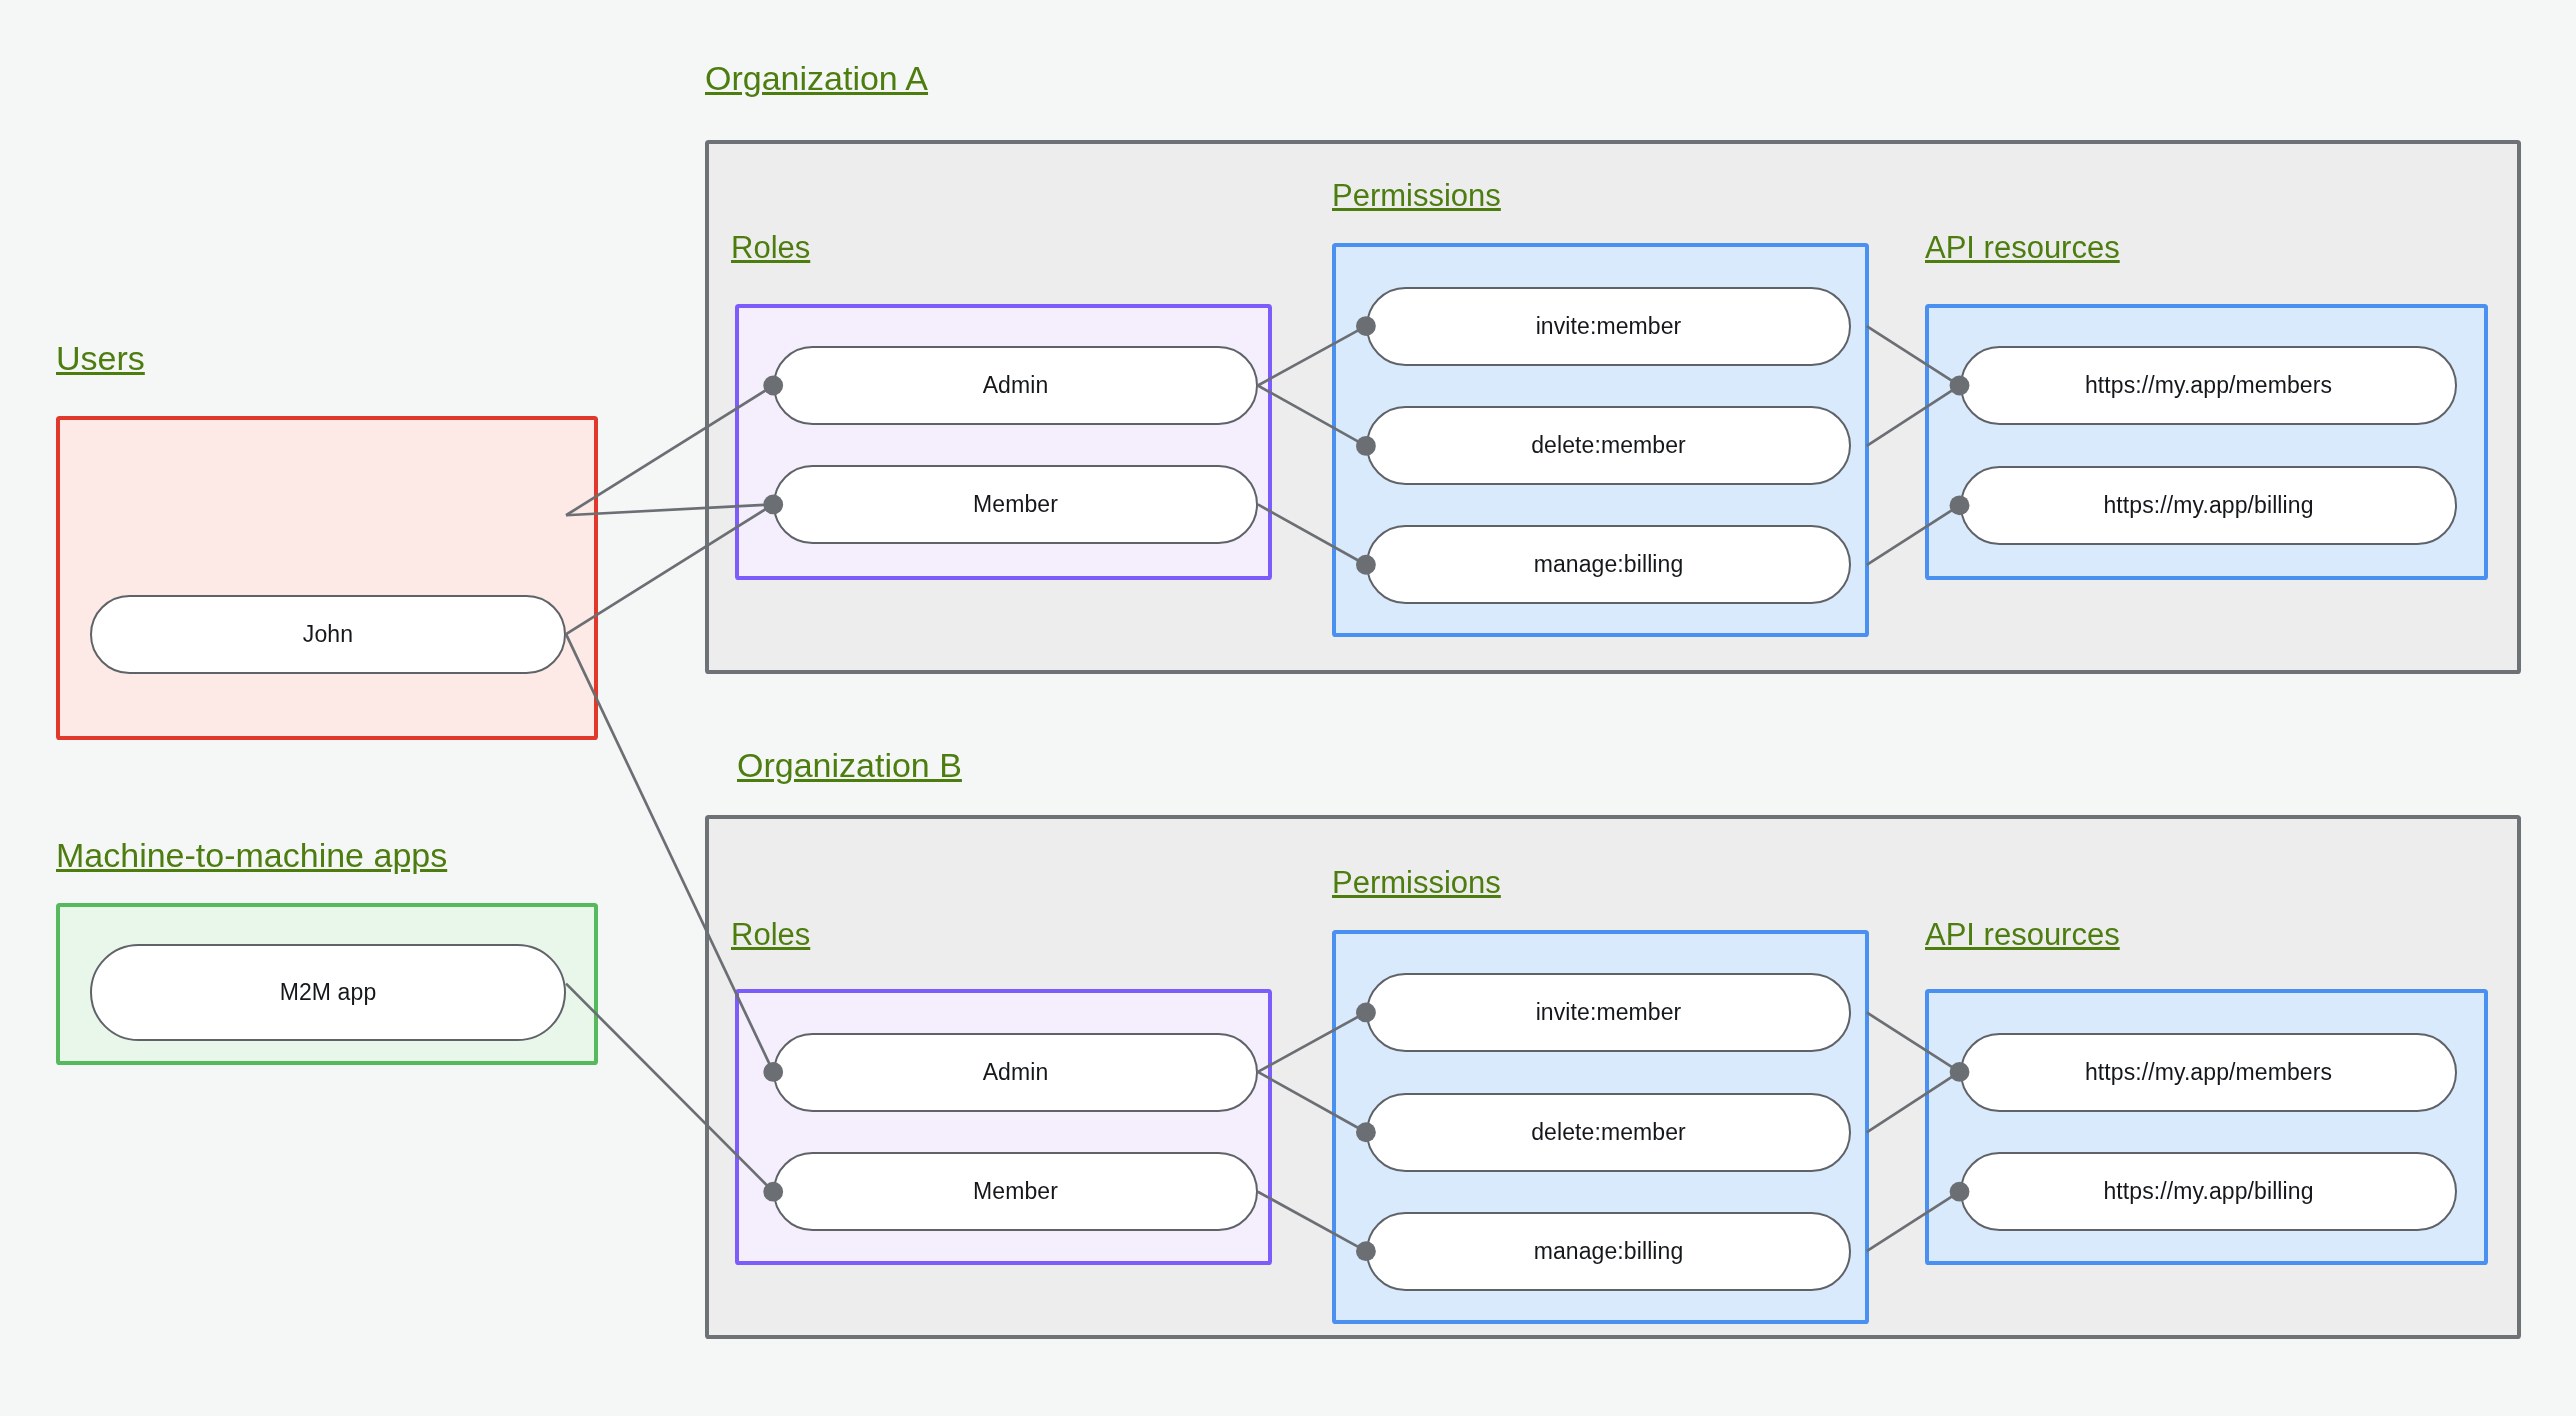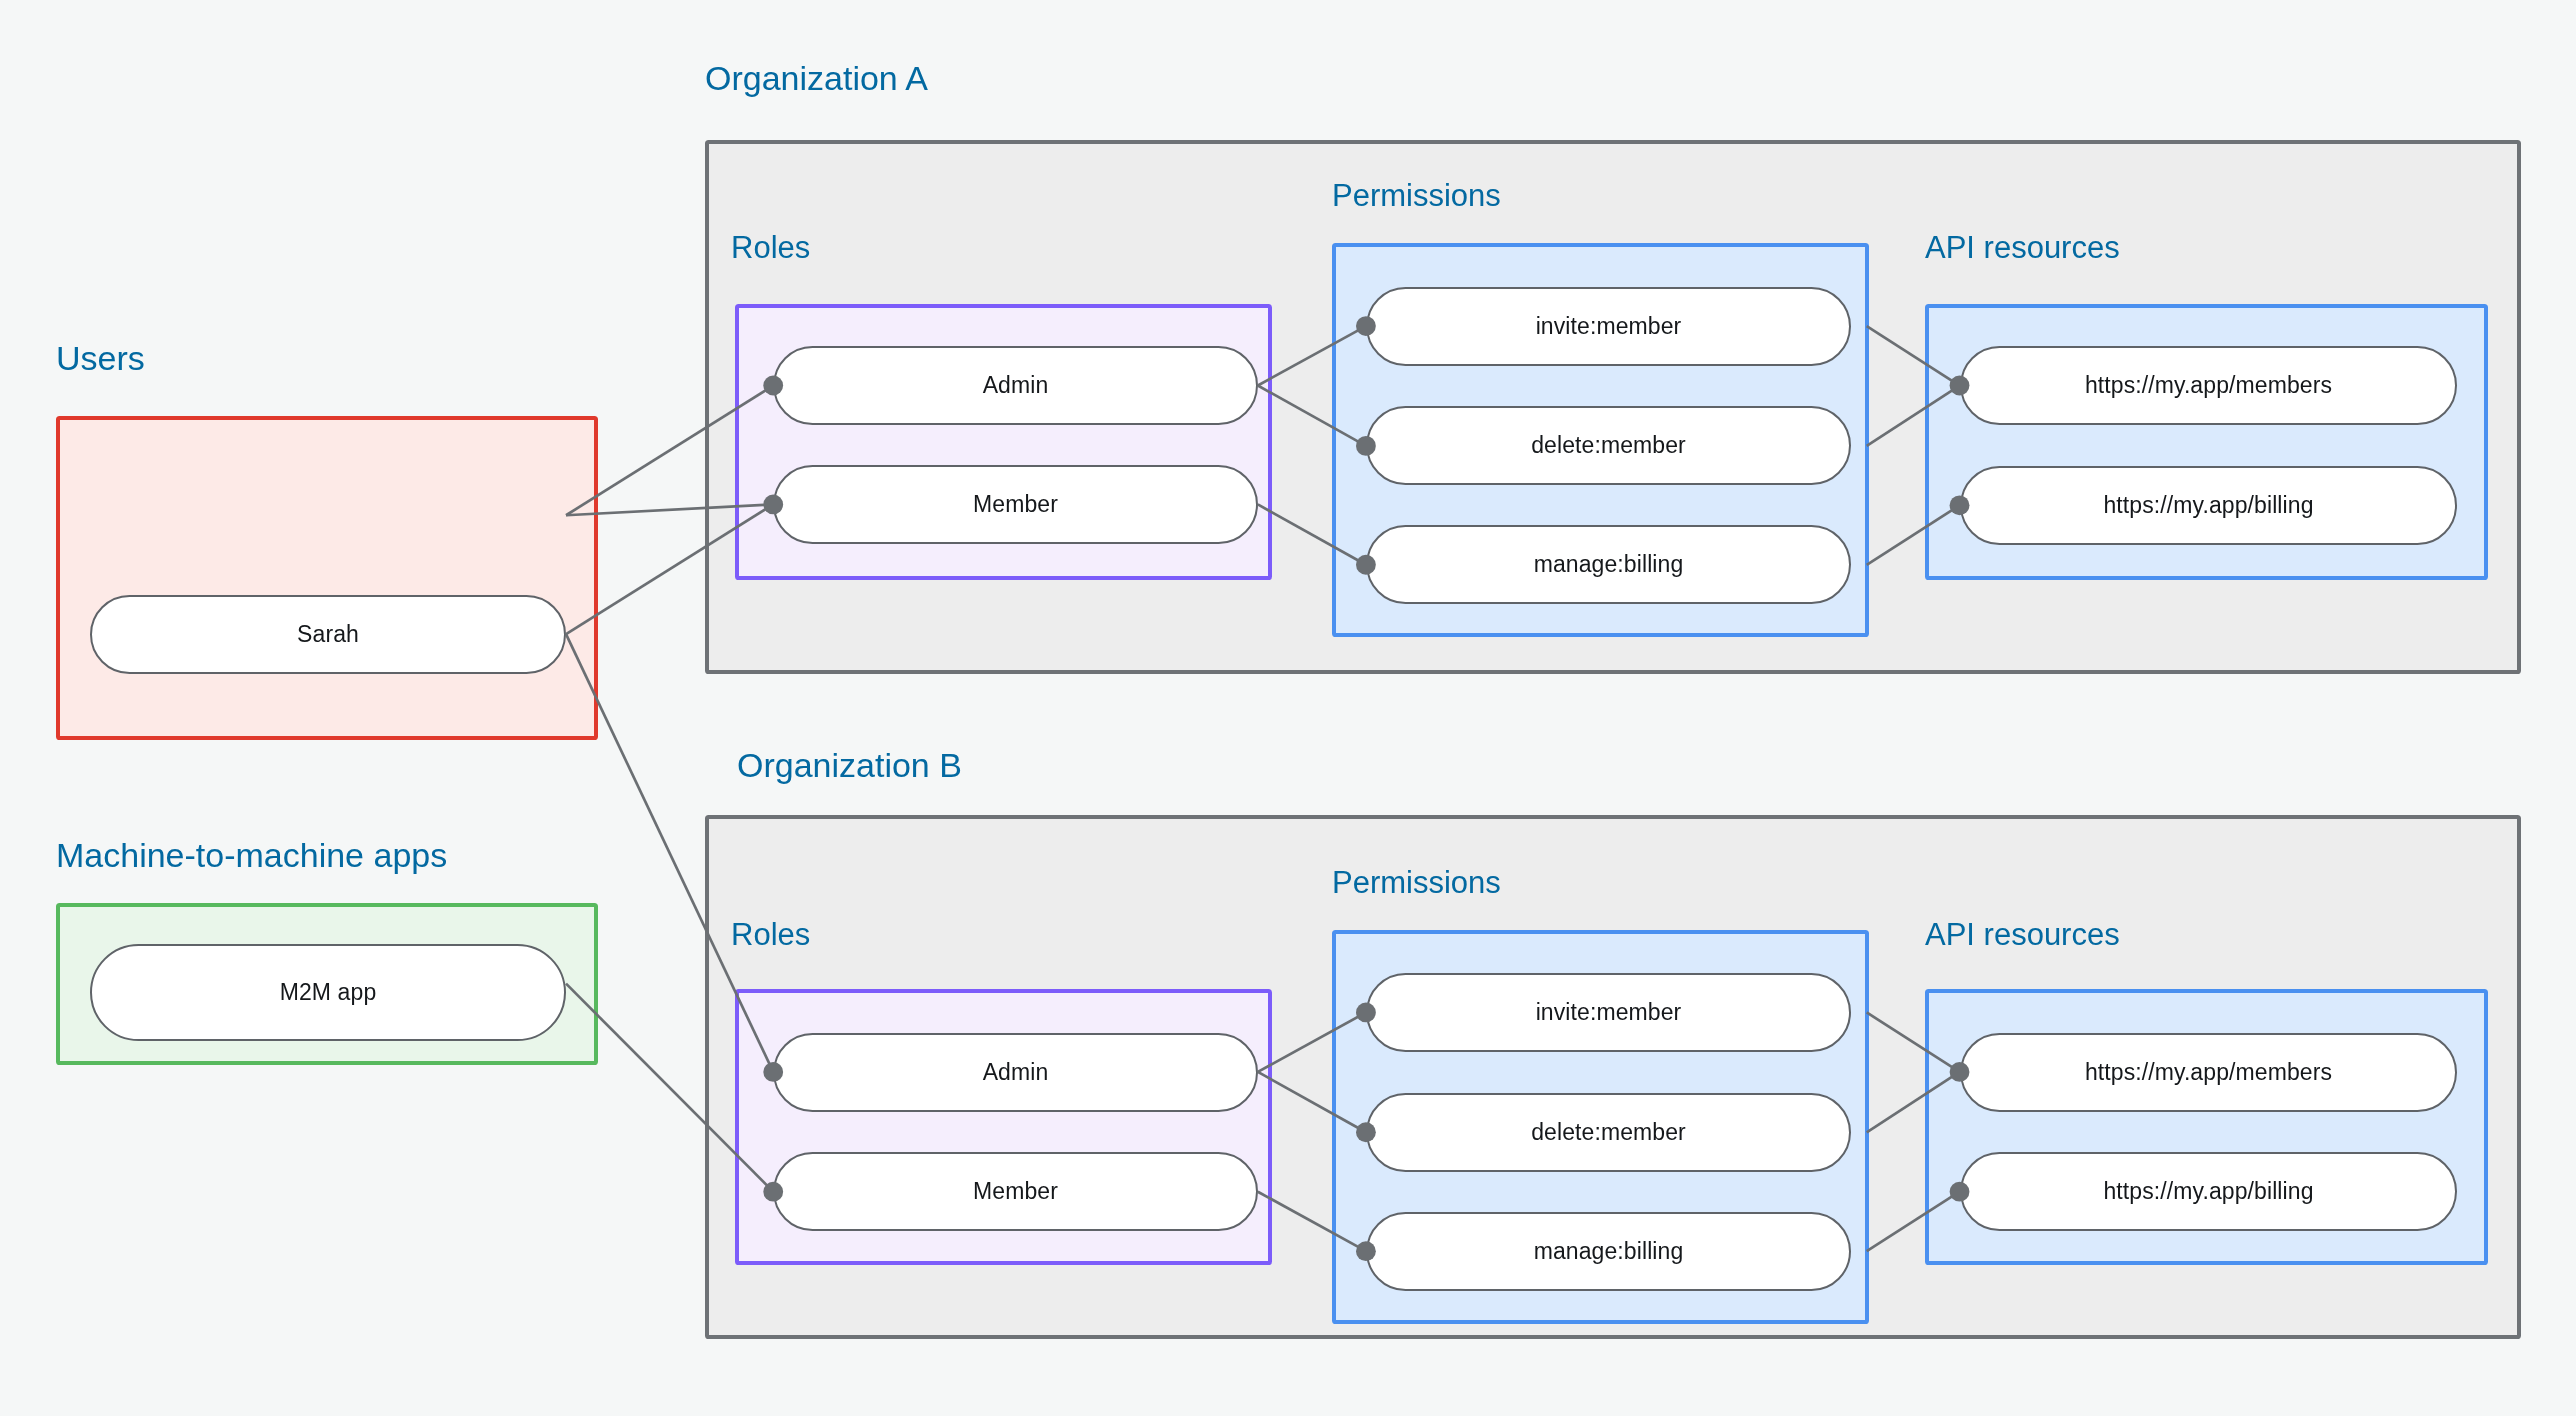--- a/index.html
+++ b/index.html
@@ -8,24 +8,25 @@
     background:#f5f7f7;
     font-family:"Liberation Sans","DejaVu Sans",sans-serif;
     position:relative;overflow:hidden;
   }
   #stage{position:absolute;inset:0;}
   svg#edges{position:absolute;left:0;top:0;width:2576px;height:1416px;pointer-events:none;z-index:5;}
 
   .grp-label{
     position:absolute;
     font-size:34px;
-    color:#0369a1;
+    color:#4d7c0f;
     white-space:nowrap;
     line-height:1;
     z-index:3;
+    text-decoration:underline;
   }
 
   .box{position:absolute;box-sizing:border-box;z-index:2;}
   .box.users{border:4.5px solid #e0392c;background:#fdeae7;border-radius:3.6px;}
   .box.m2m{border:4.5px solid #57b95e;background:#e9f6ea;border-radius:3.6px;}
   .box.org{border:4.5px solid #6e7276;background:#ededed;border-radius:3.6px;}
   .box.roles{border:4.5px solid #7c5cfa;background:#f5eefd;border-radius:3.6px;}
   .box.perms{border:4.5px solid #4a90f0;background:#daeafd;border-radius:3.6px;}
   .box.apires{border:4.5px solid #4a90f0;background:#daeafd;border-radius:3.6px;}
 
@@ -102,21 +103,21 @@
       <circle cx="2175" cy="1190" r="11"></circle>
       <circle cx="2175" cy="1323" r="11"></circle>
     </g>
   </svg>
 
   <div class="grp-label" style="left:56px; top:341px;">Users</div>
 
   <div class="box users" style="left:56px; top:416px; width:542px; height:324px;"></div>
 
 
-  <div class="pill" style="left:90px; top:595px; width:476px; height:79px;">Sarah</div>
+  <div class="pill" style="left:90px; top:595px; width:476px; height:79px;">John</div>
 
   <div class="grp-label" style="left:56px; top:838px;">Machine-to-machine apps</div>
 
   <div class="box m2m" style="left:56px; top:903px; width:542px; height:162px;"></div>
 
   <div class="pill" style="left:90px; top:944px; width:476px; height:97px;">M2M app</div>
 
   <div class="grp-label" style="left:705px; top:61px;">Organization A</div>
 
   <div class="box org" style="left:705px; top:140px; width:1816px; height:534px;"></div>

